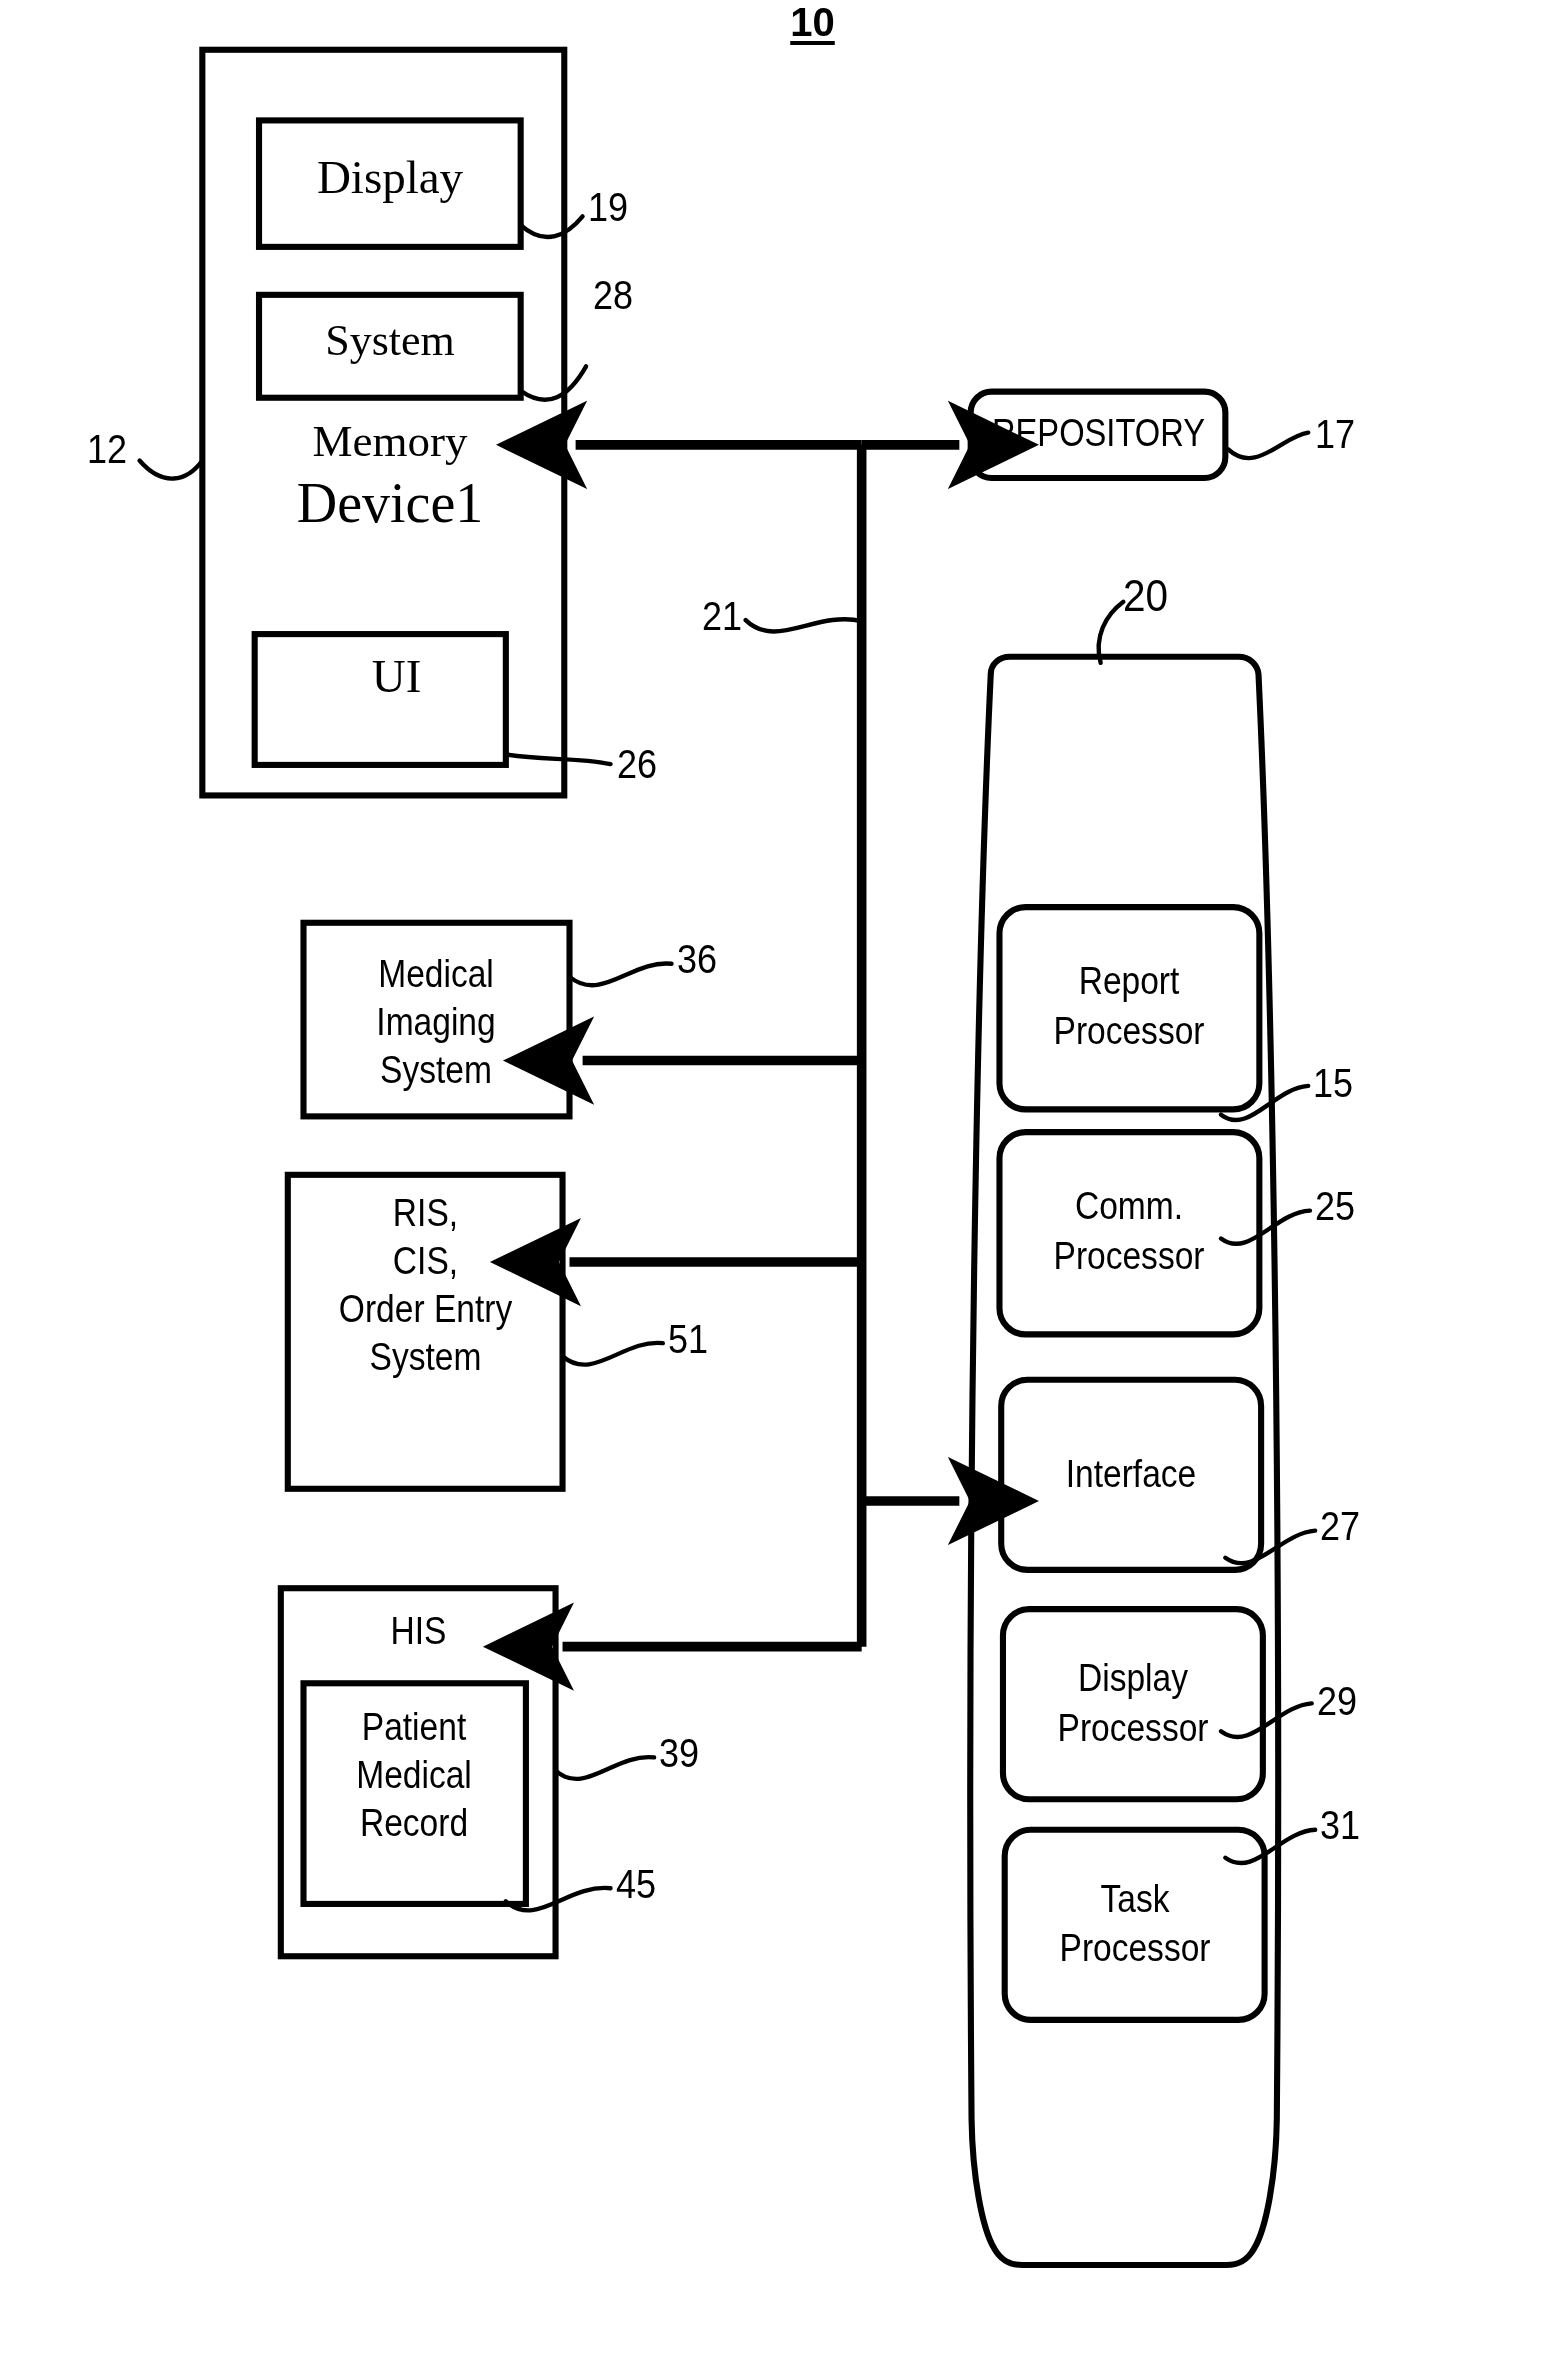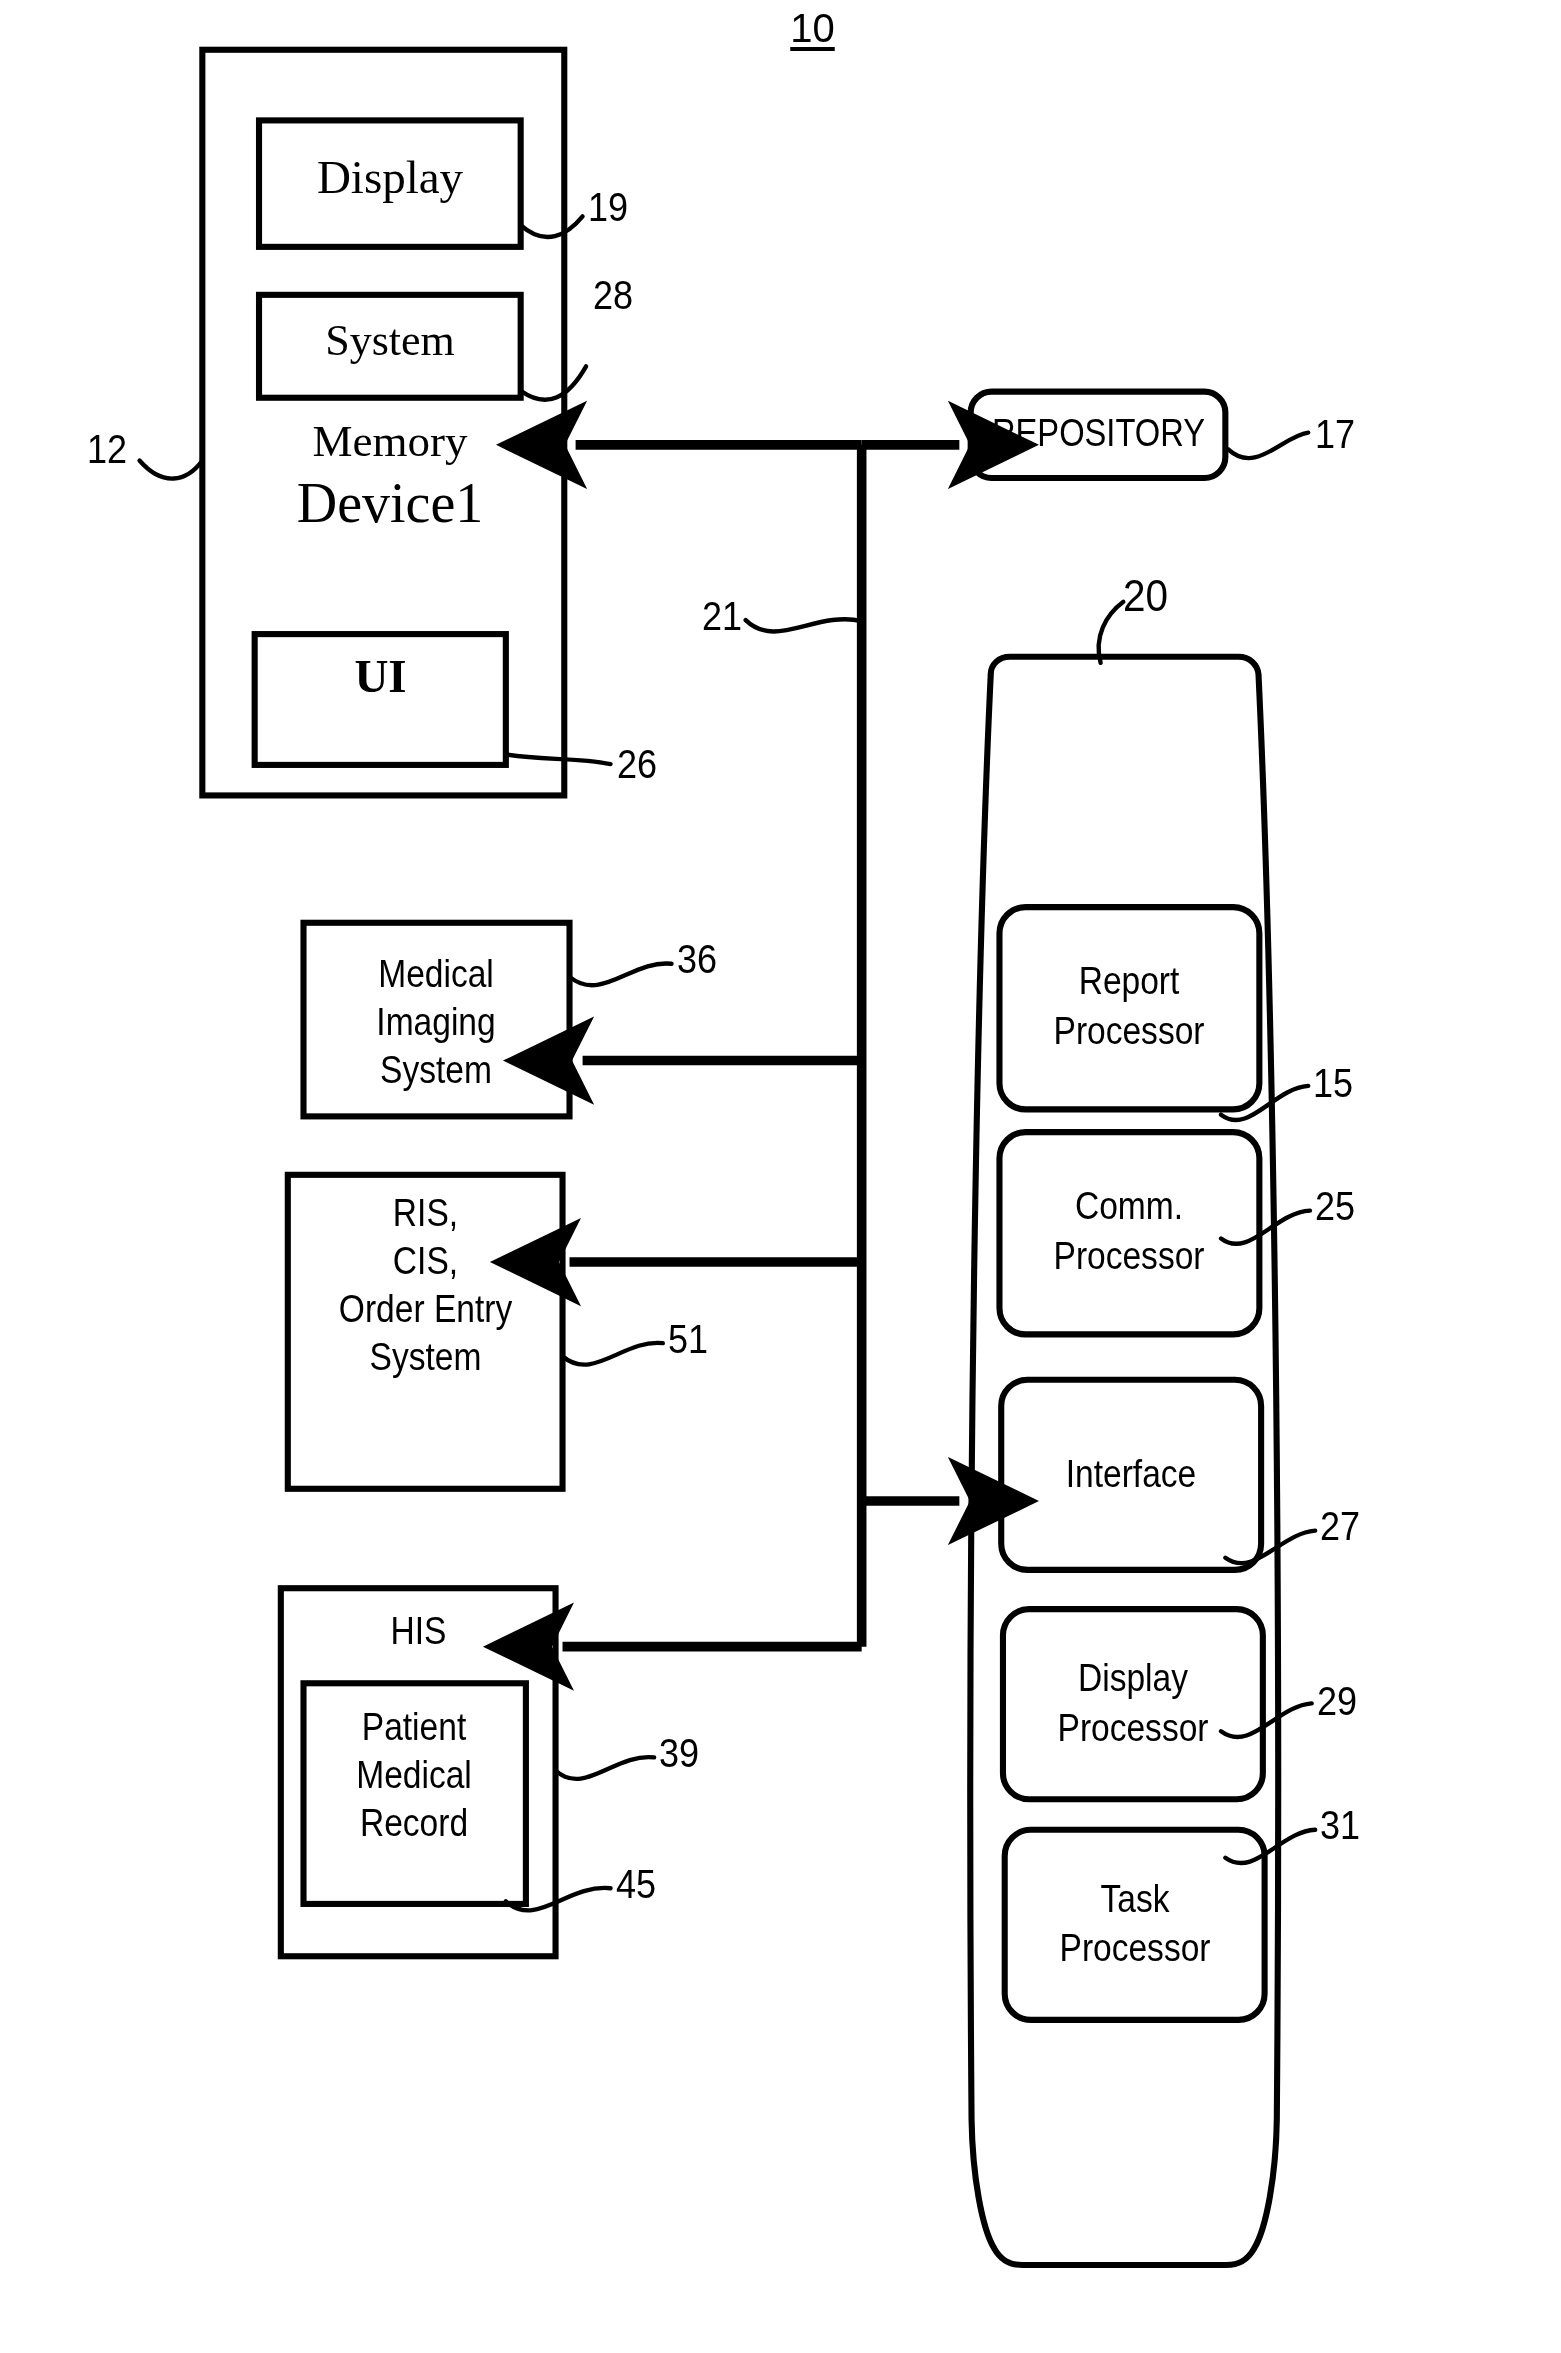--- a/index.html
+++ b/index.html
@@ -146,27 +146,27 @@
     <rect x="1150" y="1845" width="298" height="218" rx="30" ry="30" class="stroke boxline"></rect>
     <rect x="1152" y="2098" width="298" height="218" rx="30" ry="30" class="stroke boxline"></rect>
 
     <path d="M1400 1278 C 1432 1302, 1460 1248, 1500 1245" class="leader"></path>
     <path d="M1400 1420 C 1432 1444, 1462 1390, 1502 1388" class="leader"></path>
     <path d="M1405 1786 C 1438 1810, 1468 1758, 1508 1755" class="leader"></path>
     <path d="M1400 1985 C 1434 2010, 1464 1956, 1504 1953" class="leader"></path>
     <path d="M1405 2130 C 1438 2154, 1468 2100, 1508 2098" class="leader"></path>
   </svg>
 
-  <div class="t figno" style="left:760px; top:6px; width:105px;">10</div>
+  <div class="t figno" style="left:760px; top:0; width:105px;font-weight:bold;">10</div>
 
   <div class="t serif" style="left:259px; top:151px; width:262px; font-size:47px;">Display</div>
   <div class="t serif" style="left:259px; top:316px; width:262px; font-size:44px;">System</div>
   <div class="t serif" style="left:259px; top:416px; width:262px; font-size:45px;">Memory</div>
   <div class="t serif" style="left:259px; top:472px; width:262px; font-size:56px;">Device1</div>
-  <div class="t serif" style="left:255px; top:650px; width:251px; font-size:47px;font-weight:bold;">UI</div>
+  <div class="t serif" style="left:271px; top:650px; width:251px; font-size:47px;">UI</div>
 
   <div class="t sans condensed" style="left:971px; top:412px; width:255px; font-size:38px;">REPOSITORY</div>
 
   <div class="t sans condensed" style="left:999px; top:959px; width:260px; font-size:39px;">Report</div>
   <div class="t sans condensed" style="left:999px; top:1009px; width:260px; font-size:39px;">Processor</div>
 
   <div class="t sans condensed" style="left:999px; top:1184px; width:260px; font-size:39px;">Comm.</div>
   <div class="t sans condensed" style="left:999px; top:1234px; width:260px; font-size:39px;">Processor</div>
 
   <div class="t sans condensed" style="left:1001px; top:1452px; width:260px; font-size:39px;">Interface</div>

